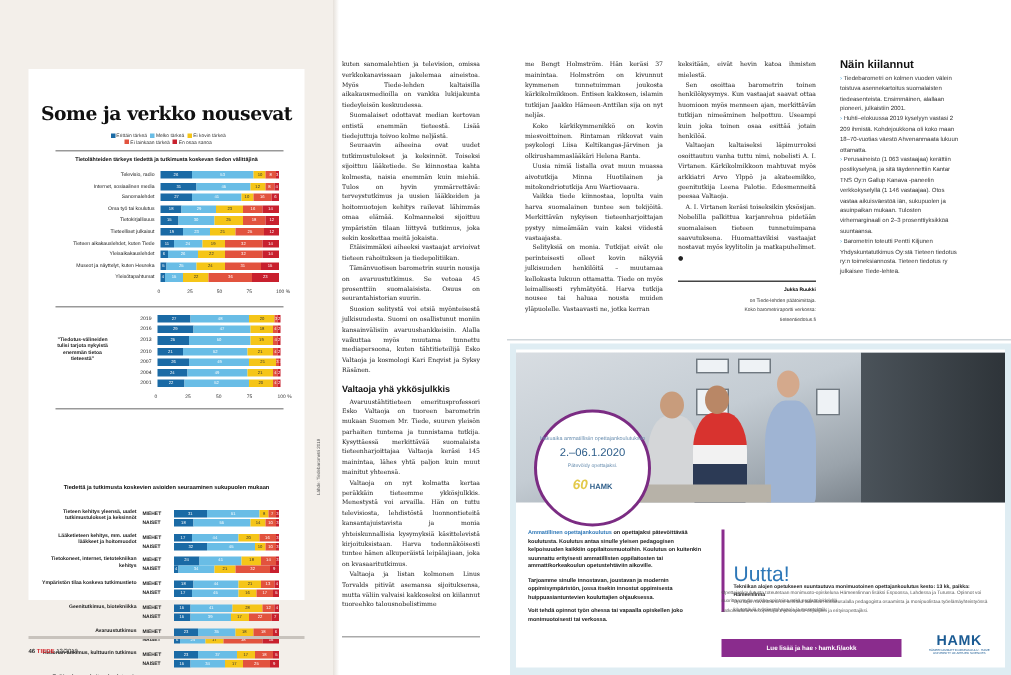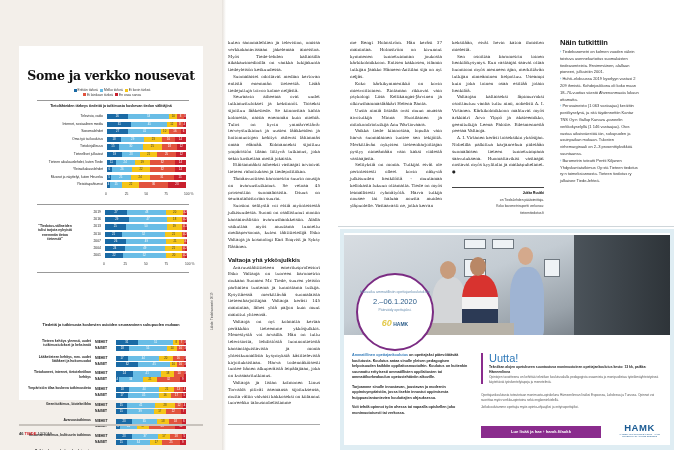--- a/index.html
+++ b/index.html
@@ -52,21 +52,21 @@
   .badge .b1 { margin-top: 15px; font-size: 3.6px; color: #6a8fb0; line-height: 4.5px; }
   .badge .b2 { font-size: 7.5px; color: #2e5e8a; margin-top: 2px; }
   .badge .b3 { font-size: 3.4px; color: #6a8fb0; margin-top: 2px; }
   .badge .b4 { font-size: 5px; color: #2e5e8a; font-weight: bold; margin-top: 6px; }
   .badge .b4 span { color: #e3c94a; font-size: 9px; font-style: italic; }
   .banner { position: absolute; left: 160px; top: 84px; width: 166px; height: 18px; background: #8a2c8d; color: #fff; font-size: 8.5px; font-weight: bold; line-height: 18px; padding-left: 8px; }
   .ad-text { position: absolute; left: 8px; top: 120px; width: 118px; font-size: 3.7px; line-height: 5.5px; color: #222; font-weight: bold; }
   .ad-text p { margin-bottom: 4px; }
   .ad-text .hl { color: #2e78b8; }
   .uutta-box { position: absolute; left: 137px; top: 120px; width: 180px; border-left: 2px solid #8a2c8d; padding-left: 6px; }
-  .uutta-box .u1 { font-size: 11px; color: #2e78b8; line-height: 10px; }
+  .uutta-box .u1 { font-size: 14px; color: #2e78b8; line-height: 10px; margin-top: 24px; }
   .uutta-box .u2 { font-size: 3.4px; font-weight: bold; color: #222; line-height: 4.6px; margin-top: 2px; }
   .uutta-box .u3 { font-size: 3.2px; color: #555; line-height: 4.4px; margin-top: 1px; }
   .ad-small { position: absolute; left: 137px; top: 160px; width: 182px; font-size: 3.2px; color: #555; line-height: 5px; }
   .ad-small p { margin-bottom: 2px; }
   .cta { position: absolute; left: 137px; top: 193px; width: 120px; height: 12px; background: #8a2c8d; color: #fff; font-size: 4.2px; font-weight: bold; text-align: center; line-height: 12px; }
   .hamk { position: absolute; left: 273px; top: 190px; width: 45px; text-align: center; }
   .hamk .logo { font-size: 9.5px; font-weight: bold; color: #1b5b93; letter-spacing: 0.5px; line-height: 10px; }
   .hamk .tag { font-size: 2px; color: #1b5b93; }
 </style>
 </head>
@@ -409,21 +409,21 @@
   </div>
 <div class="sig-rule"></div>
 <div class="sig">
   <div class="name">Jukka Ruukki</div>
   <div>on Tiede-lehden päätoimittaja.</div>
   <div>Koko barometriraportti verkossa:</div>
   <div>tieteentiedotus.fi</div>
 </div>
 
 <div class="side">
-  <h4>Näin tutkittiin</h4>
+  <h4>Näin kiilannut</h4>
   <div id="side-list">
       <div><span class="blt">› </span>Tiedebarometri on kolmen vuoden välein toistuva asennekartoitus suomalaisten tiedeasenteista. Ensimmäinen, alallaan pioneeri, julkaistiin 2001.</div>
       <div><span class="blt">› </span>Huhti–elokuussa 2019 kyselyyn vastasi 2 209 ihmistä. Kohdejoukkona oli koko maan 18–70-vuotias väestö Ahvenanmaata lukuun ottamatta.</div>
       <div><span class="blt">› </span>Perusaineisto (1 063 vastaajaa) kerättiin postikyselynä, ja sitä täydennettiin Kantar TNS Oy:n Gallup Kanava -paneelin verkkokyselyllä (1 146 vastaajaa). Otos vastaa aikuisväestöä iän, sukupuolen ja asuinpaikan mukaan. Tulosten virhemarginaali on 2–3 prosenttiyksikköä suuntaansa.</div>
       <div><span class="blt">› </span>Barometrin toteutti Pentti Kiljunen Yhdyskuntatutkimus Oy:stä Tieteen tiedotus ry:n toimeksiannosta. Tieteen tiedotus ry julkaisee Tiede-lehteä.</div>
     </div>
 </div>
 
 <div class="ad-rule"></div>
 <div class="ad">

